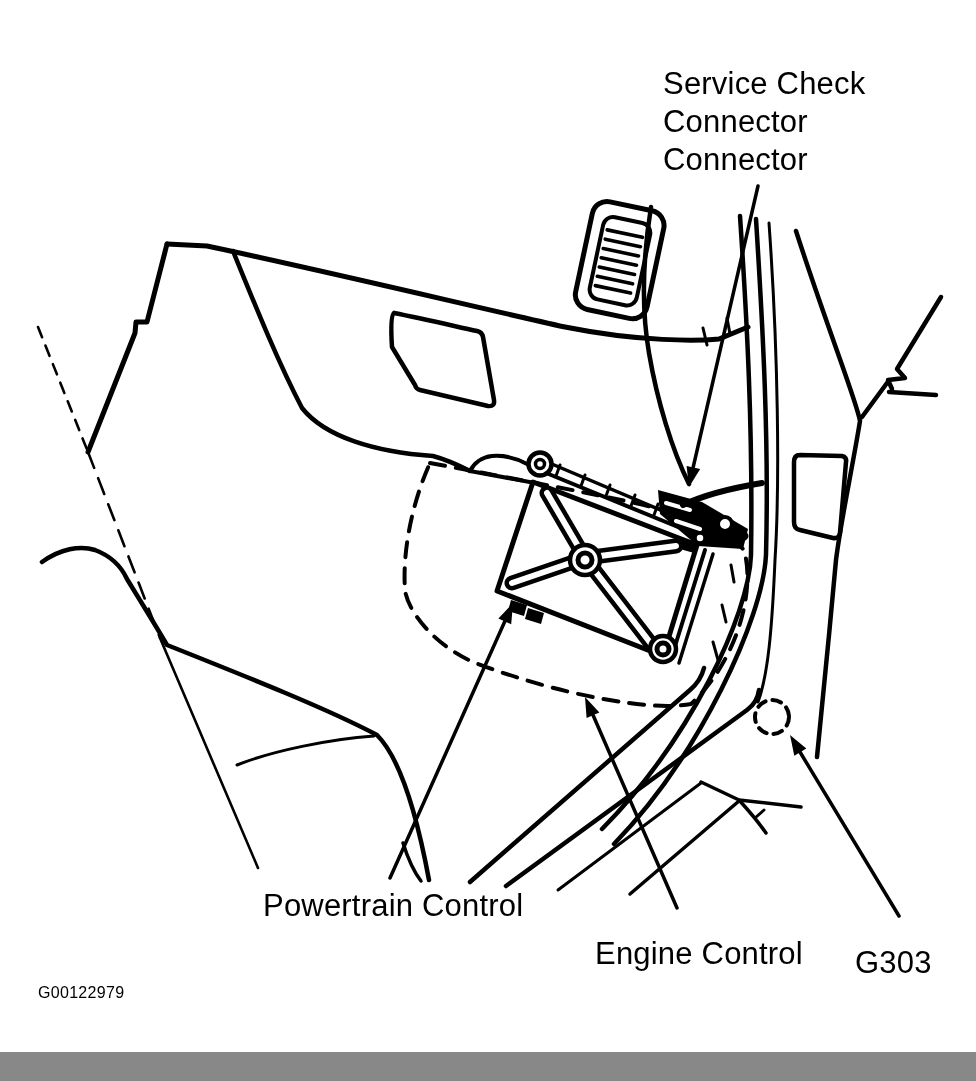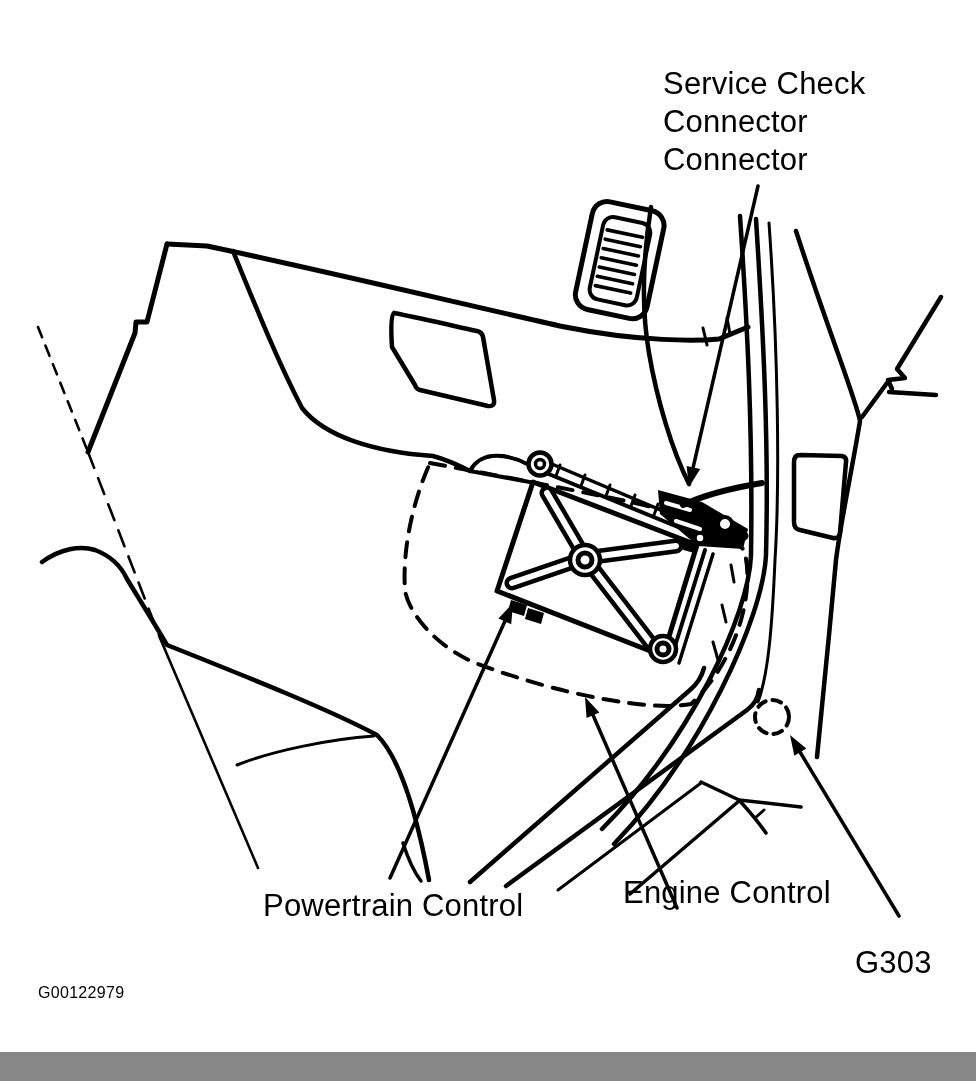--- a/index.html
+++ b/index.html
@@ -155,21 +155,21 @@
   <div class="callout" style="left:663px; top:65px;">
     <span>Service Check</span>
     <span>Connector</span>
     <span>Connector</span>
   </div>
 
   <div class="callout" style="left:263px; top:887px;">
     <span>Powertrain Control</span>
   </div>
 
-  <div class="callout" style="left:595px; top:874px;margin-left:28px;">
+  <div class="callout" style="left:595px; top:935px;">
     <span>Engine Control</span>
   </div>
 
   <div class="callout" style="left:855px; top:944px;">
     <span>G303</span>
   </div>
 
   <div class="fig-code" style="left:38px; top:981px;">G00122979</div>
 
 </div>

